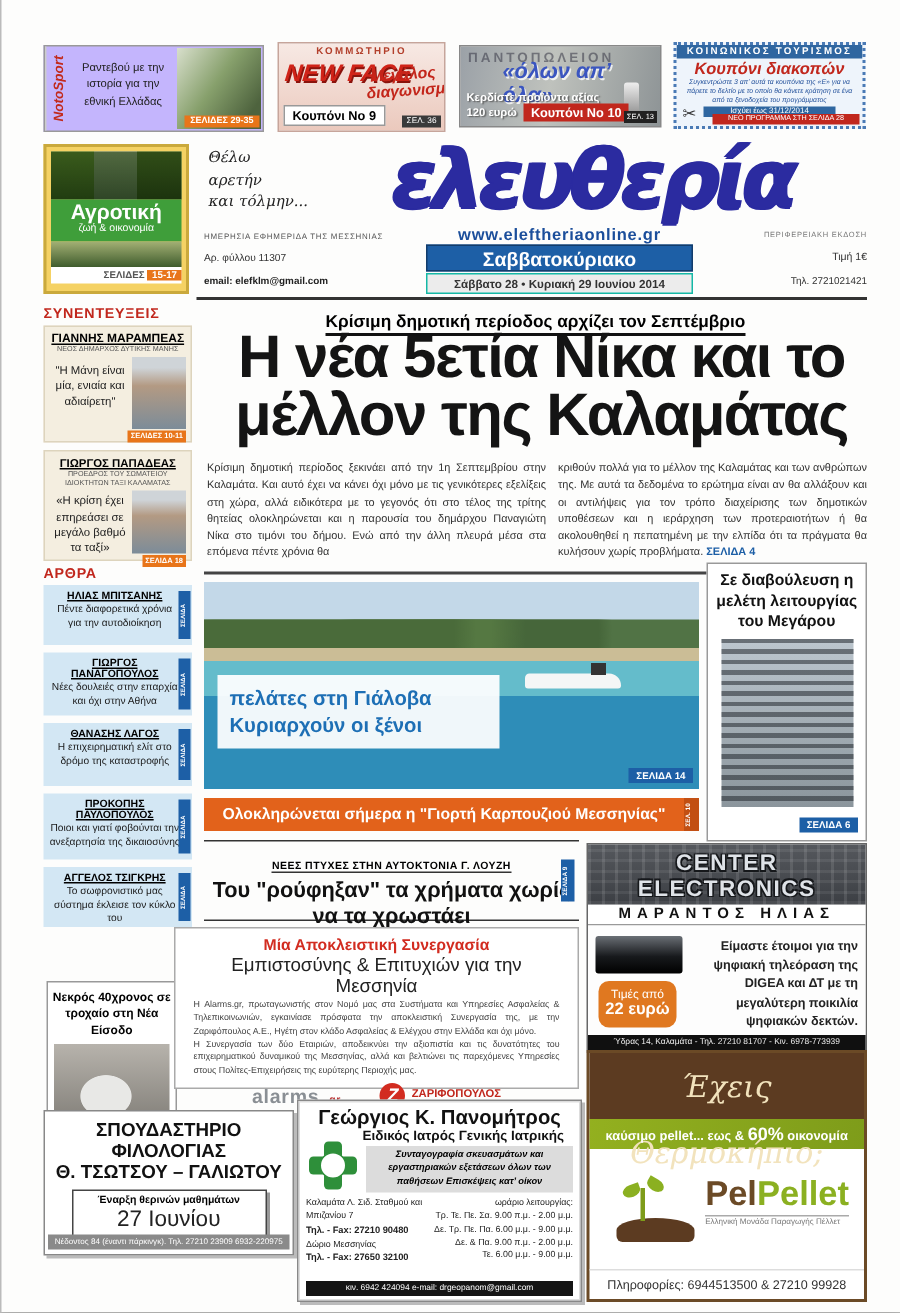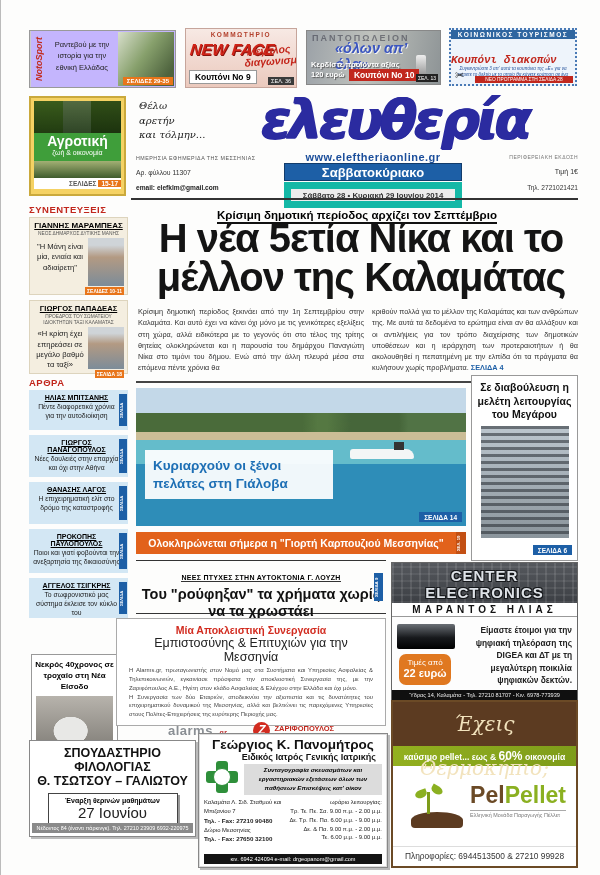--- a/index.html
+++ b/index.html
@@ -35,21 +35,21 @@
   .pt-slogan{position:absolute;top:9px;left:28px;font-size:14.5px;font-weight:bold;font-style:italic;color:#3a55c0;
              text-shadow:1px 1px 0 rgba(255,255,255,.8);}
   .pt-line{position:absolute;left:4px;top:29px;font-size:7.5px;line-height:1.3;color:#fff;font-weight:bold;
            text-shadow:1px 1px 1px #555;width:92px;}
   .pt-coupon{position:absolute;left:42px;bottom:3px;background:#c1271d;color:#fff;font-weight:bold;font-size:8.5px;padding:1px 5px;}
   .pt-page{position:absolute;right:2px;bottom:2px;background:#222;color:#fff;font-size:5px;padding:1px 2px;}
   .pt-mixer{position:absolute;right:14px;top:24px;width:10px;height:20px;background:linear-gradient(#eee,#999);border-radius:2px;}
 
   #tourism{left:448px;top:28px;width:128px;height:58px;border:2px dotted #4a7ab5;background:#eef4fb;overflow:hidden;}
   .tr-header{background:#2f66a0;color:#fff;font-size:6.5px;font-weight:bold;text-align:center;letter-spacing:1.5px;padding:1px 0;}
-  .tr-title{color:#c1271d;font-size:11px;font-weight:bold;font-style:italic;margin-top:15px;font-family:Liberation Mono, monospace;}
+  .tr-title{color:#c1271d;font-size:11px;font-weight:bold;font-style:italic;text-align:center;margin-top:1px;}
   .tr-small{font-size:4.6px;color:#23519b;text-align:center;line-height:1.3;font-style:italic;padding:0 4px;}
   .tr-valid{background:#2f66a0;color:#fff;font-size:5.3px;text-align:center;margin:1px 18px 0;padding:.5px 0;}
   .tr-foot{position:absolute;bottom:1px;left:24px;right:2px;background:#c1271d;color:#fff;font-size:4.8px;text-align:center;padding:1px 0;}
   .tr-scissors{position:absolute;left:4px;bottom:2px;font-size:11px;color:#333;}
 
   
   #agrotiki{left:28px;top:96px;width:97px;height:100px;border:2px solid #caa93c;background:#f5d264;padding:3px;}
   .ag-collage{height:32px;background:
       linear-gradient(90deg,#6d8f4b 0 33%,#9aa5ad 33% 66%,#5c7a3f 66%),
       linear-gradient(#87a35f,#4e6b39);background-blend-mode:multiply;}
@@ -66,21 +66,21 @@
         font-family:"DejaVu Sans",sans-serif;font-weight:bold;font-style:italic;font-size:54px;line-height:60px;
         letter-spacing:-3px;text-shadow:1px 0 0 #2b2ba0,-1px 0 0 #2b2ba0,0 1px 0 #2b2ba0;}
   .mh-daily{left:135px;top:155px;width:150px;font-size:5.3px;color:#555;letter-spacing:.5px;}
   .mh-site{left:283px;top:151px;width:178px;text-align:center;font-size:11px;font-weight:bold;color:#1b4e9b;letter-spacing:.5px;}
   .mh-edition{left:500px;top:154px;width:77px;font-size:5px;color:#777;text-align:right;letter-spacing:.5px;}
   .mh-issue{left:135px;top:169px;font-size:6.8px;color:#333;}
   .mh-weekend{left:283px;top:163px;width:178px;height:18px;background:#1d5fa6;color:#fff;text-align:center;
               font-weight:bold;font-size:13px;line-height:18px;border:1px solid #123c6b;}
   .mh-price{left:500px;top:168px;width:77px;text-align:right;font-size:7px;color:#333;}
   .mh-email{left:135px;top:184px;font-size:6.6px;font-weight:bold;color:#222;}
-  .mh-date{left:283px;top:182px;width:178px;background:#ececec;border:7px solid #14b8a6;text-align:center;
+  .mh-date{left:283px;top:182px;width:178px;background:#ececec;border:1px solid #14b8a6;text-align:center;
            font-size:7.8px;font-weight:bold;color:#333;padding:1.5px 0;}
   .mh-phone{left:500px;top:184px;width:77px;text-align:right;font-size:6.6px;color:#333;}
   .mh-rule{left:130px;top:198px;width:447px;height:2px;background:#333;}
 
   
   .sb-heading{left:28px;width:100px;color:#c1271d;font-weight:bold;font-size:9.5px;letter-spacing:.5px;}
   .iv-box{left:28px;width:99px;background:#f4eee0;border:1px solid #ddd4bd;padding:3px 2px;text-align:center;}
   .iv-name{font-size:8px;font-weight:bold;text-decoration:underline;}
   .iv-role{font-size:4.8px;color:#555;margin:1px 0;line-height:1.3;}
   .iv-wrap{position:relative;}
@@ -376,22 +376,22 @@
   <div class="abs lead-col" id="lead-col2">
     <span>κριθούν πολλά για το μέλλον της Καλαμάτας και των ανθρώπων της. Με αυτά τα δεδομένα το ερώτημα είναι αν θα αλλάξουν και οι αντιλήψεις για τον τρόπο διαχείρισης των δημοτικών υποθέσεων και η ιεράρχηση των προτεραιοτήτων ή θα ακολουθηθεί η πεπατημένη με την ελπίδα ότι τα πράγματα θα κυλήσουν χωρίς προβλήματα.</span>
     <b class="pg">ΣΕΛΙΔΑ 4</b>
   </div>
   <div class="abs rule" id="div1"></div>
 
   <div class="abs" id="gialova">
     <div class="gl-trees"></div>
     <div class="gl-boat"></div>
     <div class="gl-caption">
+      <div>πελάτες στη Γιάλοβα</div>
       <div>Κυριαρχούν οι ξένοι</div>
-      <div>πελάτες στη Γιάλοβα</div>
     </div>
     <div class="badge-blue gl-badge">ΣΕΛΙΔΑ 14</div>
   </div>
 
   <div class="abs" id="megaro">
     <div class="mg-title">Σε διαβούλευση η μελέτη λειτουργίας του Μεγάρου</div>
     <div class="mg-photo"></div>
     <div class="badge-blue mg-badge">ΣΕΛΙΔΑ 6</div>
   </div>
 

